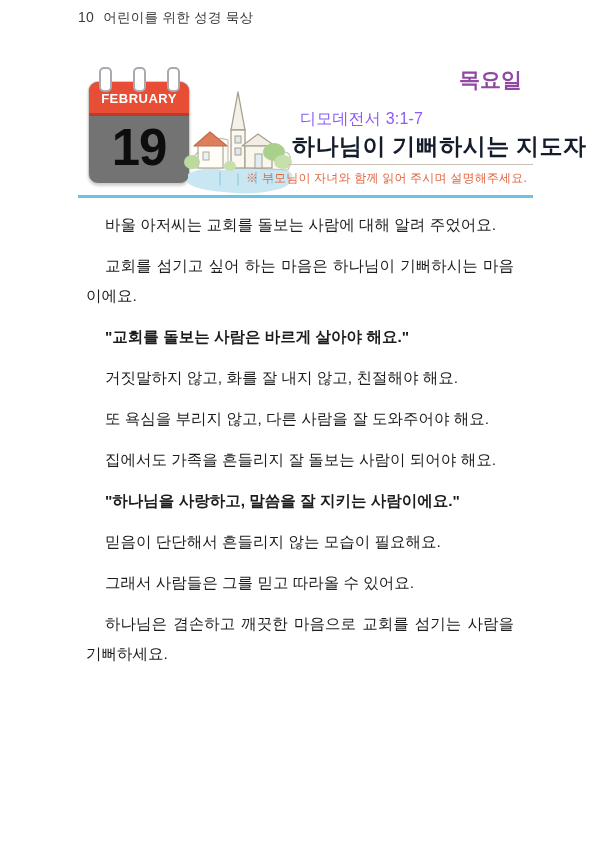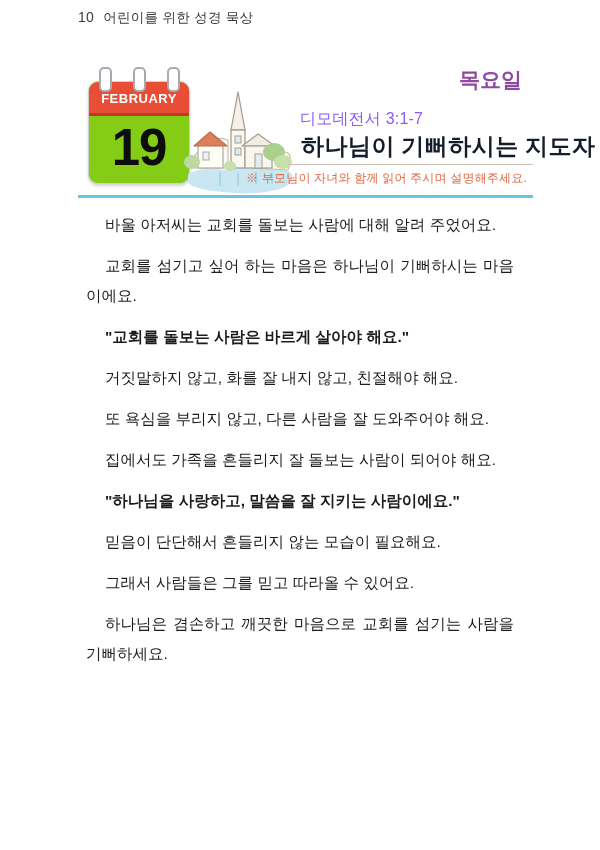--- a/index.html
+++ b/index.html
@@ -41,21 +41,21 @@
     border: 2px solid #A9A9B2;
     border-radius: 5px;
     z-index: 2;
   }
   .ring.r1 { left: 11px; } .ring.r2 { left: 45px; } .ring.r3 { left: 79px; }
   .cal-card {
     position: absolute; left: 0; top: 14px;
     width: 100px; height: 101px;
     border-radius: 10px;
     overflow: hidden;
-    background: #84cc16;
+    background: #737373;
     border: 1px solid #cfcfcf;
     box-shadow: 0 2px 3px rgba(0,0,0,0.18);
   }
   .cal-top {
     height: 31px;
     background: #E84E36;
     border-bottom: 3px solid #C13A28;
     color: #ffffff;
     font-weight: bold;
     font-size: 13px;
@@ -84,21 +84,20 @@
     letter-spacing: 0.2px;
   }
   .lesson-title {
     position: absolute; left: 292px; top: 131px;
     font-size: 23px;
     font-weight: bold;
     color: #141C2B;
     font-family: "Liberation Serif", serif;
     letter-spacing: 0.5px;
     white-space: nowrap;
-    margin-left: 9px;
   }
   .title-rule {
     position: absolute; left: 288px; top: 164px;
     width: 245px; height: 1px;
     background: #C9C1B5;
   }
   .parent-note {
     position: absolute; right: 73px; top: 170px;
     font-size: 12px;
     color: #E3663F;

